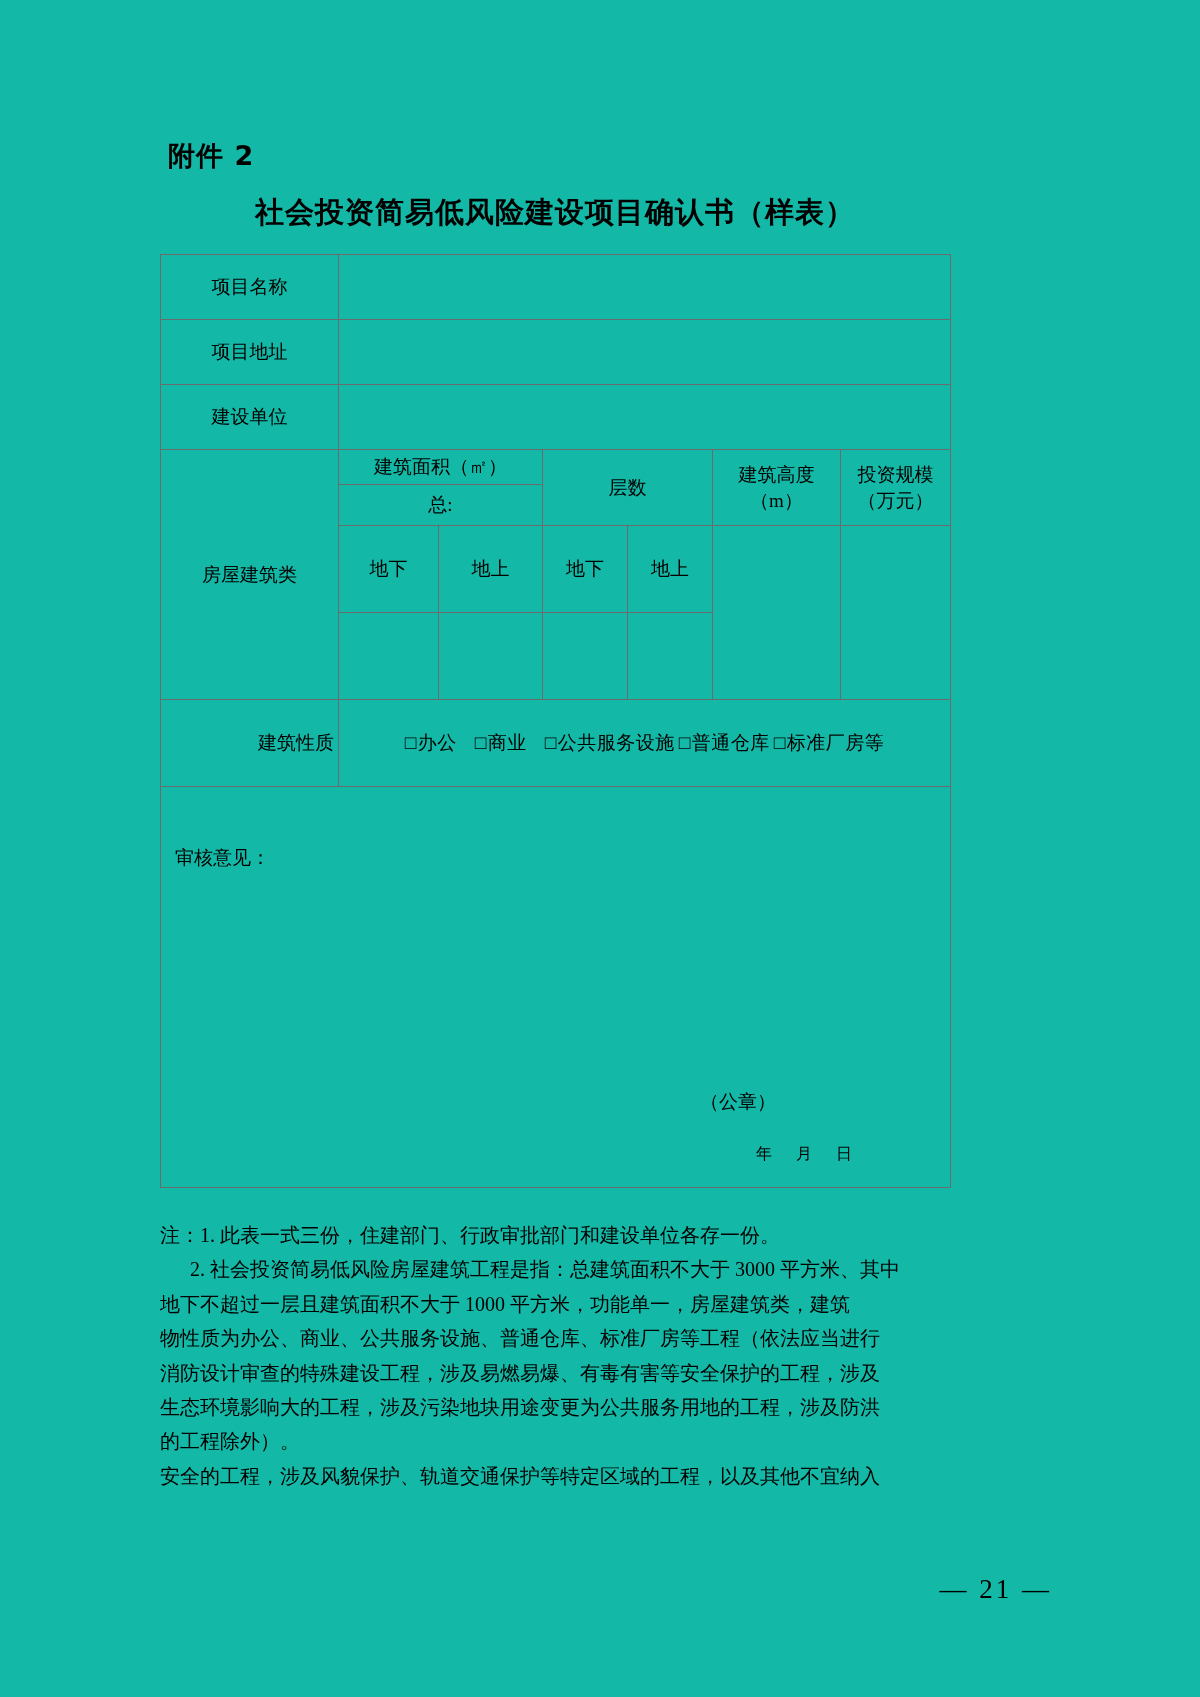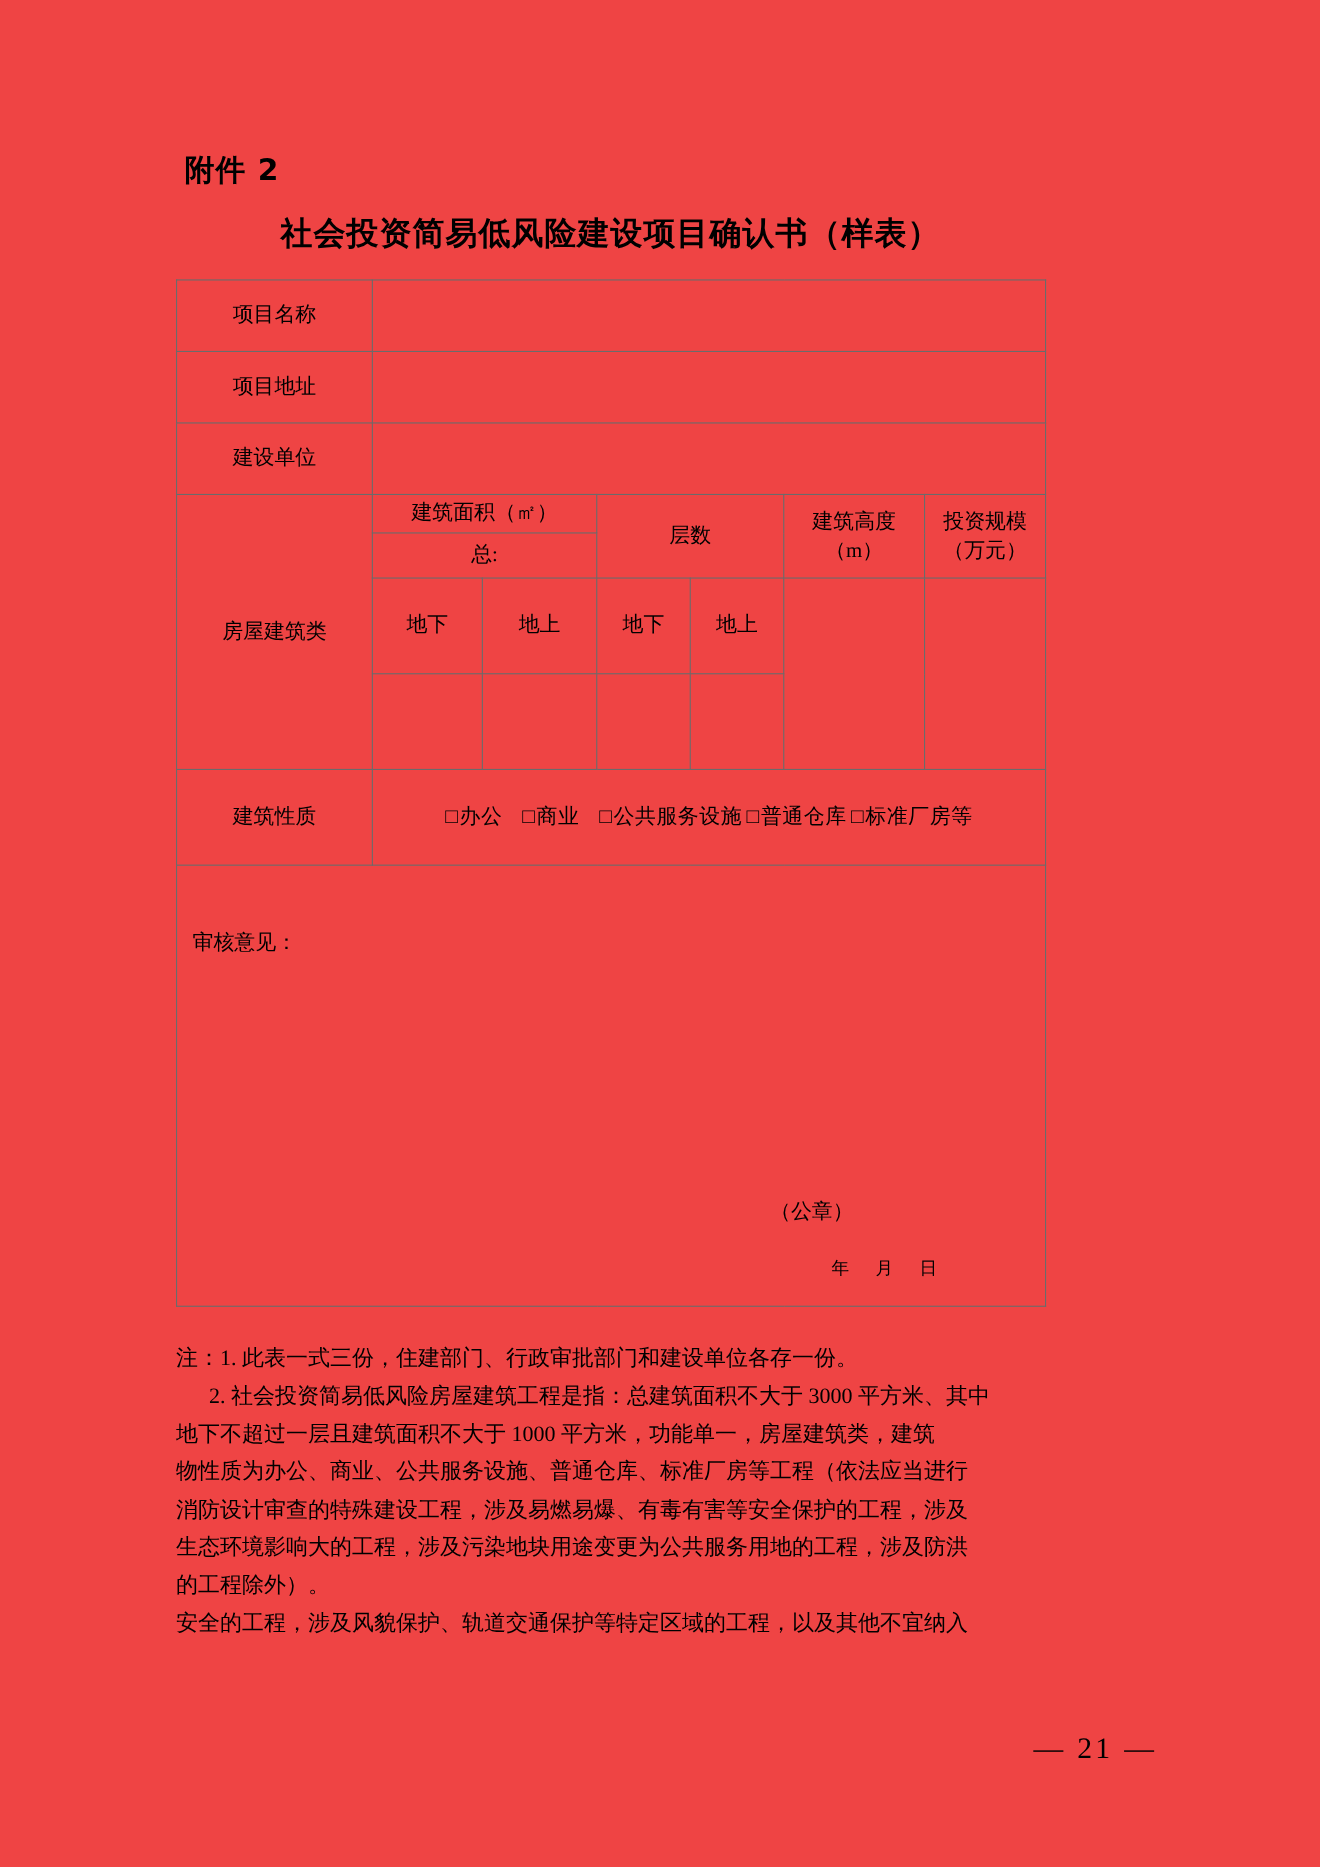--- a/index.html
+++ b/index.html
@@ -13,21 +13,21 @@
     font-family: "Liberation Serif", "DejaVu Serif", serif;
     color: #000000;
     position: relative;
     overflow: hidden;
   }
   .page {
     position: absolute;
     left: 0; top: 0;
     width: 1200px;
     height: 1697px;
-    background: #ef4444;
+    background: #14b8a6;
   }
   .content {
     position: absolute;
     left: 160px;
     top: 140px;
     width: 790px;
   }
 
   
   .attachment-label {
@@ -201,21 +201,21 @@
         </tr>
 
         <tr>
           <td class="tall"></td>
           <td class="tall"></td>
           <td class="tall"></td>
           <td class="tall"></td>
         </tr>
 
         <tr>
-          <td class="label" style="height:86px;">建筑性质</td>
+          <td class="label" style="height:86px;text-align:right;">建筑性质</td>
           <td colspan="6" class="nature-options">
             <span class="opt"><span class="box">□</span><span>办公</span></span><span class="opt-gap"></span><span class="opt"><span class="box">□</span><span>商业</span></span><span class="opt-gap"></span><span class="opt"><span class="box">□</span><span>公共服务设施</span></span><span class="opt"><span class="box">□</span><span>普通仓库</span></span><span class="opt"><span class="box">□</span><span>标准厂房等</span></span>
           </td>
         </tr>
 
         <tr>
           <td colspan="7" class="review">
             <span class="review-label">审核意见：</span>
             <span class="seal">（公章）</span>
             <span class="date-line">年 月 日</span>

